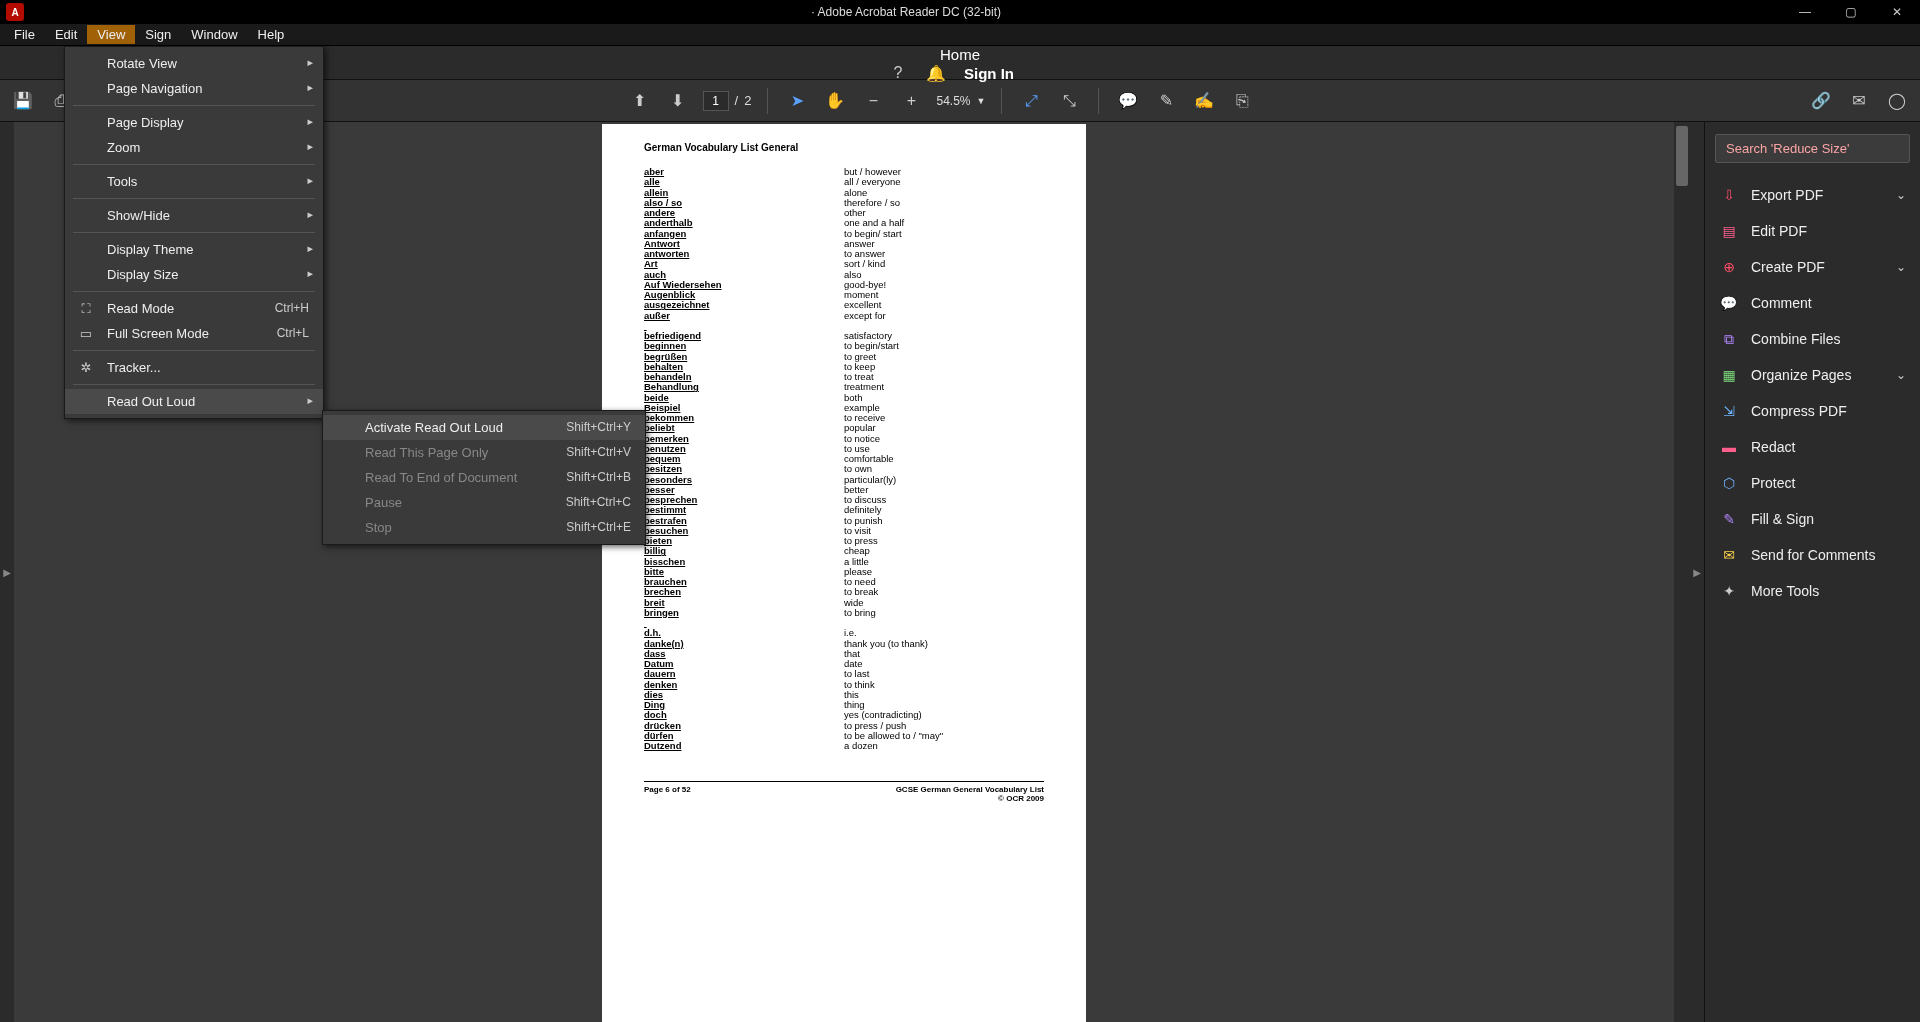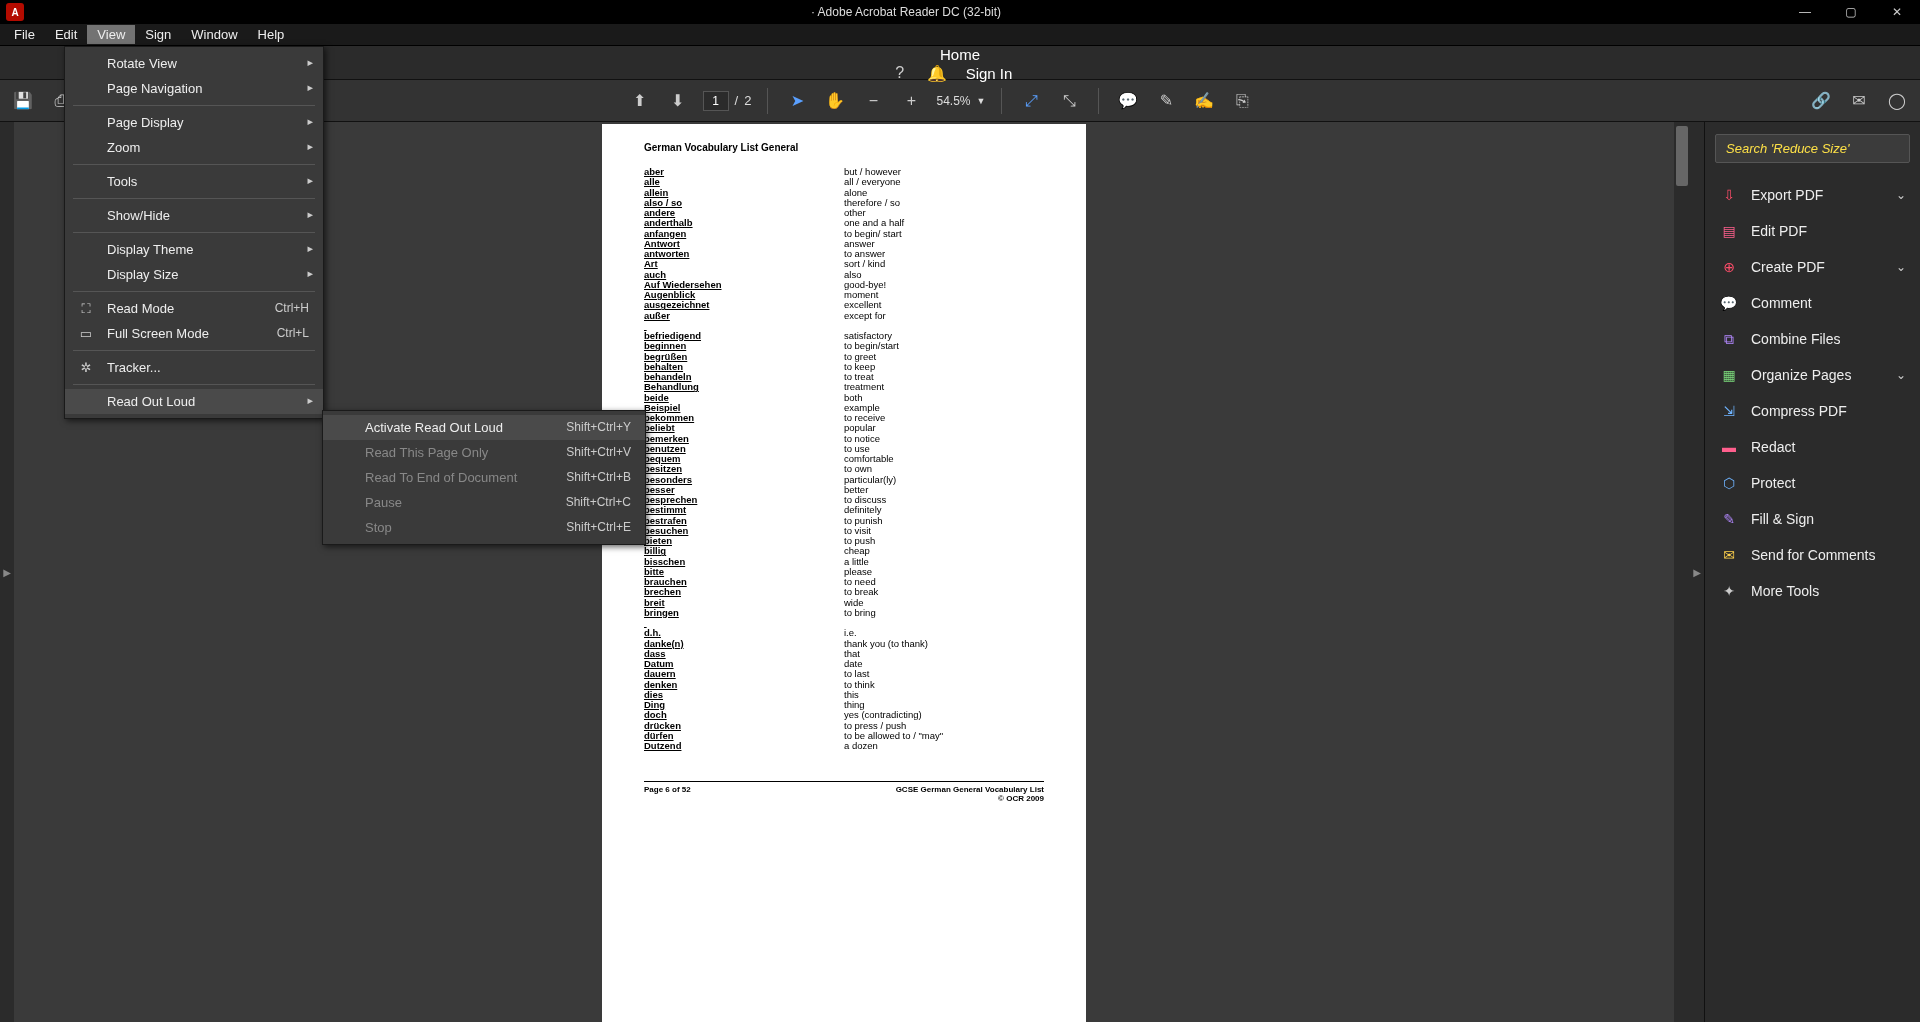--- a/index.html
+++ b/index.html
@@ -8,28 +8,28 @@
 
 .titlebar { height: 24px; background: #000; display: flex; align-items: center; }
 .titlebar .app-icon { width: 18px; height: 18px; margin: 0 6px; background: #b30b00; border-radius: 3px; display:flex;align-items:center;justify-content:center;font-size:10px;font-weight:bold;}
 .titlebar .title { flex: 1; text-align: center; font-size: 12px; color: #ddd; }
 .titlebar .win-btns { display: flex; }
 .titlebar .win-btn { width: 46px; height: 24px; display:flex;align-items:center;justify-content:center; font-size:12px; color:#ccc; }
 
 
 .menubar { height: 22px; background: #1a1a1a; display:flex; align-items:center; padding:0 4px; border-bottom:1px solid #000;}
 .menubar .menu-item { padding: 2px 10px; font-size: 13px; color:#eee; }
-.menubar .menu-item.active { background:#737373; }
+.menubar .menu-item.active { background:#a16207; }
 
 
 .homerow { height: 34px; background: #2b2b2b; display:flex; align-items:center; justify-content:space-between; border-bottom:1px solid #111;flex-direction:column;}
 .homerow .left { display:flex; align-items:center; height:100%;}
 .homerow .home-tab { padding:0 16px; height:100%; display:flex; align-items:center; font-size:15px; color:#fff;}
 .homerow .right { display:flex; align-items:center; gap:18px; padding-right:18px;}
-.homerow .right .sign-in { font-size:15px; font-weight:400; color:#fff;}
+.homerow .right .sign-in { font-size:15px; font-weight:700; color:#fff;}
 .hr-icon { width:20px;height:20px;display:flex;align-items:center;justify-content:center;color:#ccc;font-size:16px;}
 
 
 .toolbar { height: 42px; background: #333; display:flex; align-items:center; justify-content:space-between; padding:0 10px; border-bottom:1px solid #111;}
 .toolbar .group { display:flex; align-items:center; gap:12px;}
 .tb-icon { width:26px;height:26px;display:flex;align-items:center;justify-content:center;color:#ccc;}
 .tb-sep { width:1px;height:26px;background:#555;margin:0 4px;}
 .page-ind { display:flex; align-items:center; gap:6px; font-size:13px; color:#ddd;}
 .page-ind input { width:26px; background:#2b2b2b; border:1px solid #555; color:#fff; text-align:center; font-size:12px; padding:2px;}
 .zoom-lvl { display:flex; align-items:center; gap:6px; font-size:12px; color:#ddd;}
@@ -46,21 +46,21 @@
 .page .doc-title { font-weight:bold; font-size:10px; margin-bottom:14px;}
 .page .cols { display:flex; }
 .page .col { font-size:9.5px; line-height:1.08;}
 .page .col.left-col { width:50%; font-weight:600;text-decoration:underline;}
 .page .col.right-col { flex:1;}
 .page .foot { display:flex; justify-content:space-between; font-size:8px; font-weight:bold; border-top:1px solid #000; margin-top:30px; padding-top:3px;}
 .page .foot .r { text-align:right;}
 
 
 .right-panel { width:216px; background:#2b2b2b; border-left:1px solid #111; display:flex; flex-direction:column; padding:12px 10px; gap:2px;}
-.search-box { background:#3b3b3b; border:1px solid #555; border-radius:2px; padding:6px 10px; font-size:13px; color:#fde047; margin-bottom:12px;font-style:italic;}
+.search-box { background:#3b3b3b; border:1px solid #555; border-radius:2px; padding:6px 10px; font-size:13px; color:#fca5a5; margin-bottom:12px;}
 .tool-item { display:flex; align-items:center; gap:12px; padding:8px 4px; font-size:14px; color:#eee;}
 .tool-item .ti-icon { width:20px;height:20px;display:flex;align-items:center;justify-content:center;font-size:14px;}
 .tool-item .chev { margin-left:auto; font-size:12px; color:#ccc;}
 
 
 .c-red{color:#ff4d6a;} .c-pink{color:#ff5f8d;} .c-yellow{color:#ffd24d;} .c-purple{color:#b388ff;}
 .c-green{color:#7bd97b;} .c-blue{color:#6fb4ff;} .c-gray{color:#ccc;}
 
 
 .dropdown { position:absolute; background:#3a3a3a; border:1px solid #1a1a1a; box-shadow:2px 2px 6px rgba(0,0,0,.6); z-index:1000; padding:4px 0; font-size:13px;}
@@ -241,21 +241,21 @@
             <div>to notice</div>
             <div>to use</div>
             <div>comfortable</div>
             <div>to own</div>
             <div>particular(ly)</div>
             <div>better</div>
             <div>to discuss</div>
             <div>definitely</div>
             <div>to punish</div>
             <div>to visit</div>
-            <div>to push</div>
+            <div>to press</div>
             <div>cheap</div>
             <div>a little</div>
             <div>please</div>
             <div>to need</div>
             <div>to break</div>
             <div>wide</div>
             <div>to bring</div>
             <div>&nbsp;</div>
             <div>i.e.</div>
             <div>thank you (to thank)</div>

